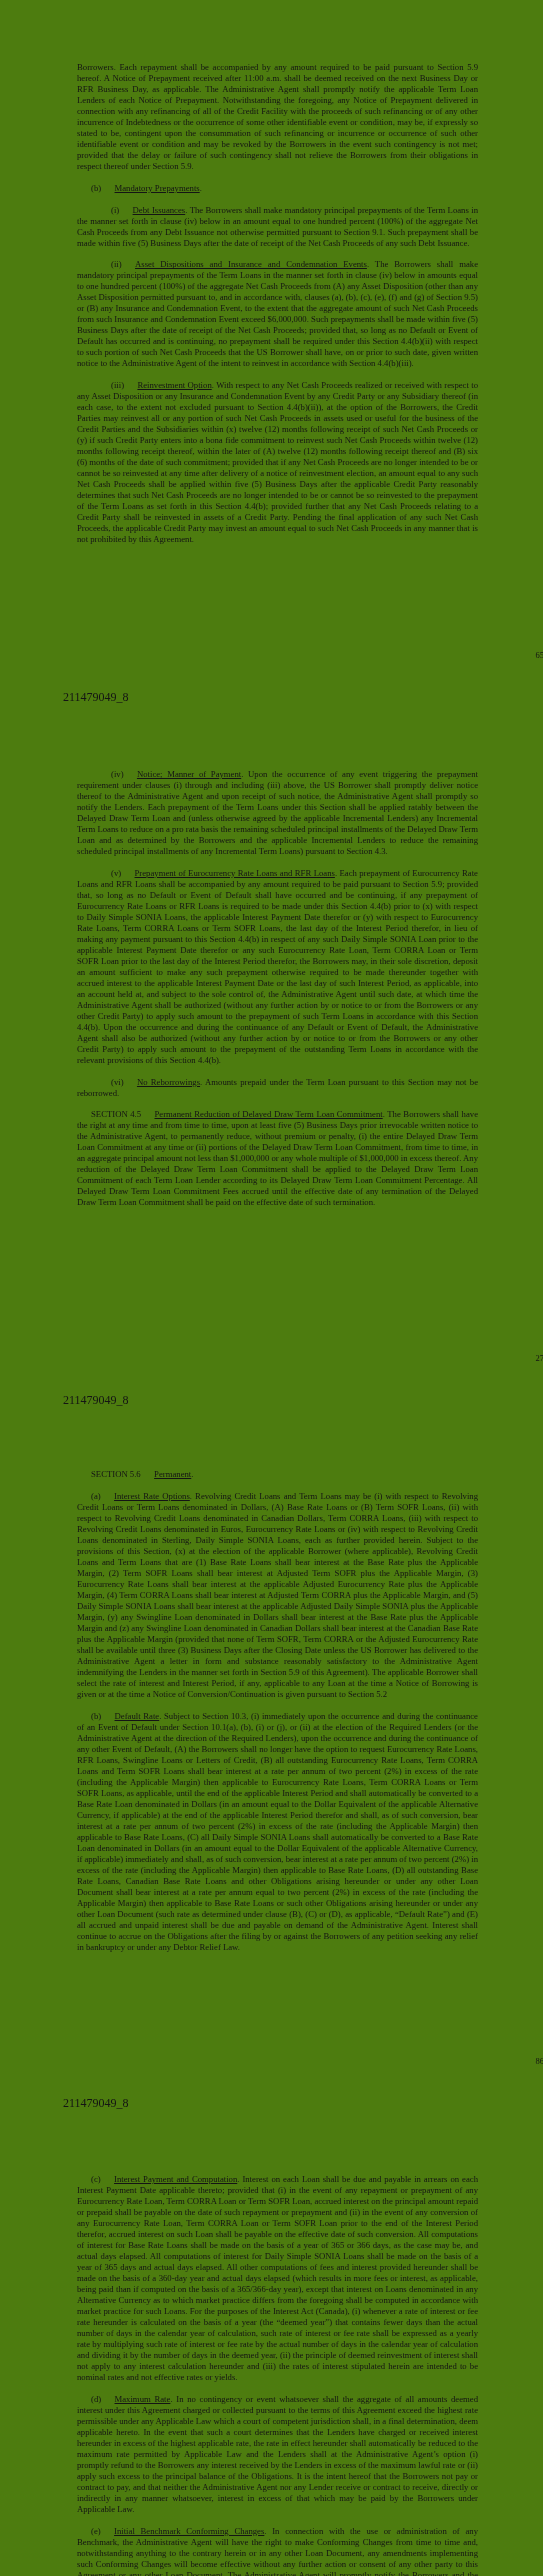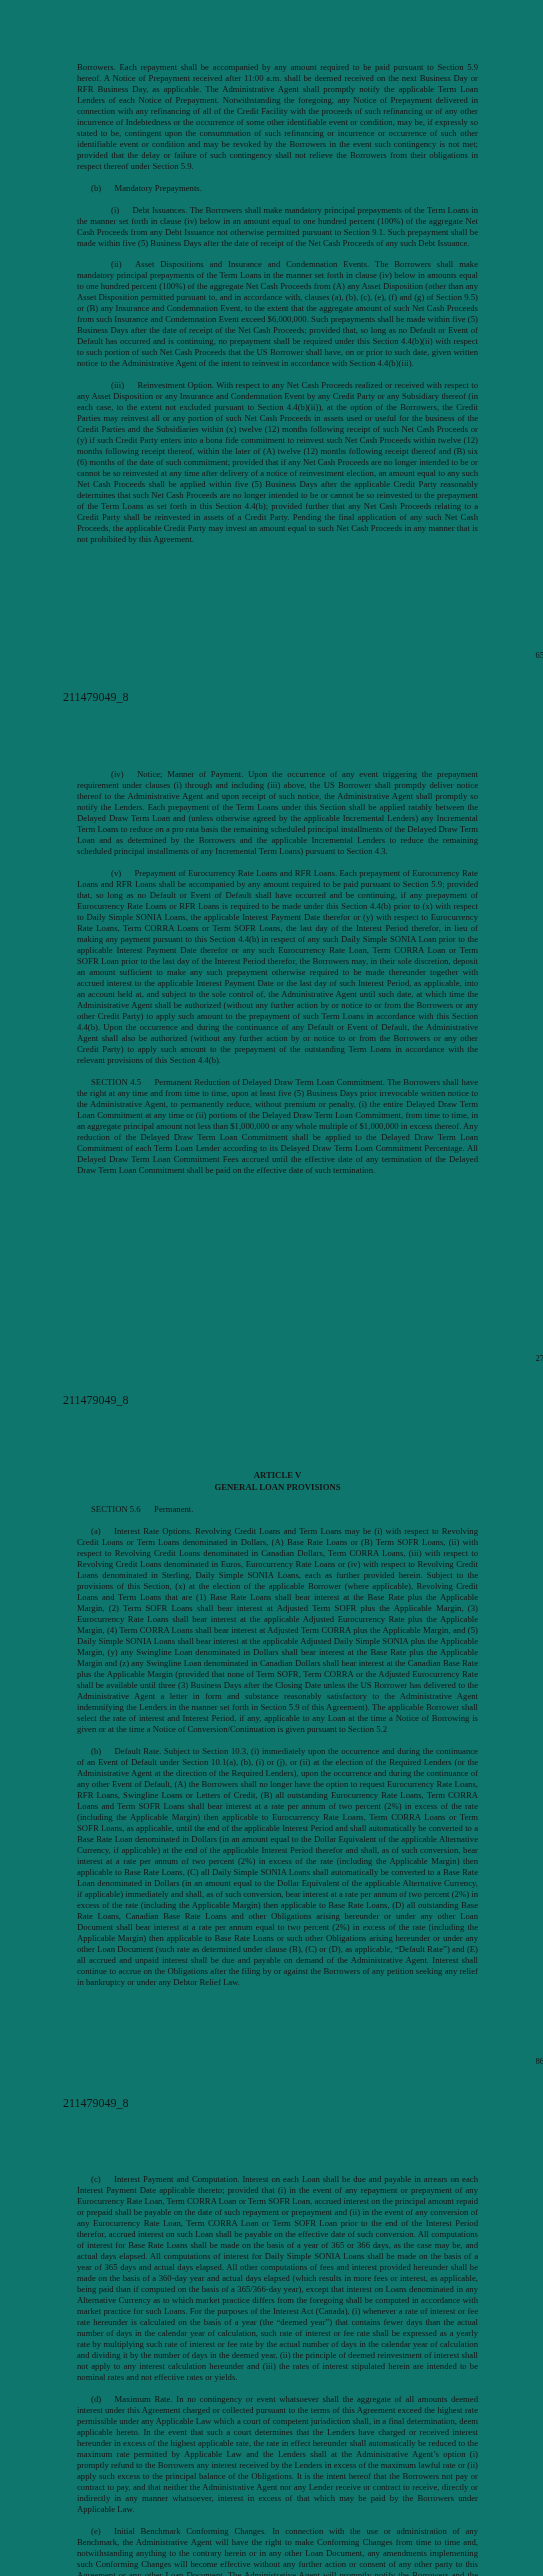--- a/index.html
+++ b/index.html
@@ -7,41 +7,41 @@
     width:544px;
     font-family:"Liberation Serif", "DejaVu Serif", serif;
     color:#141414;
     -webkit-font-smoothing:antialiased;
   }
   .page {
     position:relative;
     width:544px;
     height:703px;
     overflow:hidden;
-    background:#0f766e;
+    background:#4d7c0f;
   }
   .content {
     position:absolute;
     left:77px;
     width:401px;
   }
   .p1 .content { top:62px; }
   .p2 .content { top:66px; }
   .p3 .content { top:63px; }
   .p4 .content { top:65px; }
   p.para {
     margin:0 0 10.8px 0;
     font-size:8.7px;
     line-height:11px;
     text-align:justify;
   }
   .p-l1 { text-indent:14px; }
   .p-l2 { text-indent:34px; }
   .tab { display:inline-block; width:13.4px; }
-  .hd { text-underline-offset:1px;margin-top:45px; }
+  .hd { text-decoration:underline; text-underline-offset:1px;margin-top:45px; }
   .article {
     text-align:center;
     font-weight:bold;
     font-size:8.7px;
     line-height:12px;
     margin:0 0 11.3px 0;
   }
   .pageno {
     position:absolute;
     top:650px;
@@ -69,32 +69,29 @@
     <p class="para p-l2"><span>(iii)</span><span class="tab"></span><span class="hd">Reinvestment Option</span><span>. With respect to any Net Cash Proceeds realized or received with respect to any Asset Disposition or any Insurance and Condemnation Event by any Credit Party or any Subsidiary thereof (in each case, to the extent not excluded pursuant to Section 4.4(b)(ii)), at the option of the Borrowers, the Credit Parties may reinvest all or any portion of such Net Cash Proceeds in assets used or useful for the business of the Credit Parties and the Subsidiaries within (x) twelve (12) months following receipt of such Net Cash Proceeds or (y) if such Credit Party enters into a bona fide commitment to reinvest such Net Cash Proceeds within twelve (12) months following receipt thereof, within the later of (A) twelve (12) months following receipt thereof and (B) six (6) months of the date of such commitment; provided that if any Net Cash Proceeds are no longer intended to be or cannot be so reinvested at any time after delivery of a notice of reinvestment election, an amount equal to any such Net Cash Proceeds shall be applied within five (5) Business Days after the applicable Credit Party reasonably determines that such Net Cash Proceeds are no longer intended to be or cannot be so reinvested to the prepayment of the Term Loans as set forth in this Section 4.4(b); provided further that any Net Cash Proceeds relating to a Credit Party shall be reinvested in assets of a Credit Party. Pending the final application of any such Net Cash Proceeds, the applicable Credit Party may invest an amount equal to such Net Cash Proceeds in any manner that is not prohibited by this Agreement.</span></p>
   </div>
   <div class="pageno">65</div>
   <div class="docfoot">211479049_8</div>
 </div>
 
 <div class="page p2">
   <div class="content">
     <p class="para p-l2"><span>(iv)</span><span class="tab"></span><span class="hd">Notice; Manner of Payment</span><span>. Upon the occurrence of any event triggering the prepayment requirement under clauses (i) through and including (iii) above, the US Borrower shall promptly deliver notice thereof to the Administrative Agent and upon receipt of such notice, the Administrative Agent shall promptly so notify the Lenders. Each prepayment of the Term Loans under this Section shall be applied ratably between the Delayed Draw Term Loan and (unless otherwise agreed by the applicable Incremental Lenders) any Incremental Term Loans to reduce on a pro rata basis the remaining scheduled principal installments of the Delayed Draw Term Loan and as determined by the Borrowers and the applicable Incremental Lenders to reduce the remaining scheduled principal installments of any Incremental Term Loans) pursuant to Section 4.3.</span></p>
     <p class="para p-l2"><span>(v)</span><span class="tab"></span><span class="hd">Prepayment of Eurocurrency Rate Loans and RFR Loans</span><span>. Each prepayment of Eurocurrency Rate Loans and RFR Loans shall be accompanied by any amount required to be paid pursuant to Section 5.9; provided that, so long as no Default or Event of Default shall have occurred and be continuing, if any prepayment of Eurocurrency Rate Loans or RFR Loans is required to be made under this Section 4.4(b) prior to (x) with respect to Daily Simple SONIA Loans, the applicable Interest Payment Date therefor or (y) with respect to Eurocurrency Rate Loans, Term CORRA Loans or Term SOFR Loans, the last day of the Interest Period therefor, in lieu of making any payment pursuant to this Section 4.4(b) in respect of any such Daily Simple SONIA Loan prior to the applicable Interest Payment Date therefor or any such Eurocurrency Rate Loan, Term CORRA Loan or Term SOFR Loan prior to the last day of the Interest Period therefor, the Borrowers may, in their sole discretion, deposit an amount sufficient to make any such prepayment otherwise required to be made thereunder together with accrued interest to the applicable Interest Payment Date or the last day of such Interest Period, as applicable, into an account held at, and subject to the sole control of, the Administrative Agent until such date, at which time the Administrative Agent shall be authorized (without any further action by or notice to or from the Borrowers or any other Credit Party) to apply such amount to the prepayment of such Term Loans in accordance with this Section 4.4(b). Upon the occurrence and during the continuance of any Default or Event of Default, the Administrative Agent shall also be authorized (without any further action by or notice to or from the Borrowers or any other Credit Party) to apply such amount to the prepayment of the outstanding Term Loans in accordance with the relevant provisions of this Section 4.4(b).</span></p>
+    <p class="para p-l2"><span>(vi)</span><span class="tab"></span><span class="hd">No Reborrowings</span><span>. Amounts prepaid under the Term Loan pursuant to this Section may not be reborrowed.</span></p>
     <p class="para p-l1"><span>SECTION 4.5</span><span class="tab"></span><span class="hd">Permanent Reduction of Delayed Draw Term Loan Commitment</span><span>. The Borrowers shall have the right at any time and from time to time, upon at least five (5) Business Days prior irrevocable written notice to the Administrative Agent, to permanently reduce, without premium or penalty, (i) the entire Delayed Draw Term Loan Commitment at any time or (ii) portions of the Delayed Draw Term Loan Commitment, from time to time, in an aggregate principal amount not less than $1,000,000 or any whole multiple of $1,000,000 in excess thereof. Any reduction of the Delayed Draw Term Loan Commitment shall be applied to the Delayed Draw Term Loan Commitment of each Term Loan Lender according to its Delayed Draw Term Loan Commitment Percentage. All Delayed Draw Term Loan Commitment Fees accrued until the effective date of any termination of the Delayed Draw Term Loan Commitment shall be paid on the effective date of such termination.</span></p>
   </div>
   <div class="pageno">27</div>
   <div class="docfoot">211479049_8</div>
 </div>
 
 <div class="page p3">
   <div class="content">
-    <div class="article">
-      <div>ARTICLE V</div>
-      <div>GENERAL LOAN PROVISIONS</div>
-    </div>
     <p class="para p-l1"><span>SECTION 5.6</span><span class="tab"></span><span class="hd">Permanent</span><span>.</span></p>
     <p class="para p-l1"><span>(a)</span><span class="tab"></span><span class="hd">Interest Rate Options</span><span>. Revolving Credit Loans and Term Loans may be (i) with respect to Revolving Credit Loans or Term Loans denominated in Dollars, (A) Base Rate Loans or (B) Term SOFR Loans, (ii) with respect to Revolving Credit Loans denominated in Canadian Dollars, Term CORRA Loans, (iii) with respect to Revolving Credit Loans denominated in Euros, Eurocurrency Rate Loans or (iv) with respect to Revolving Credit Loans denominated in Sterling, Daily Simple SONIA Loans, each as further provided herein. Subject to the provisions of this Section, (x) at the election of the applicable Borrower (where applicable), Revolving Credit Loans and Term Loans that are (1) Base Rate Loans shall bear interest at the Base Rate plus the Applicable Margin, (2) Term SOFR Loans shall bear interest at Adjusted Term SOFR plus the Applicable Margin, (3) Eurocurrency Rate Loans shall bear interest at the applicable Adjusted Eurocurrency Rate plus the Applicable Margin, (4) Term CORRA Loans shall bear interest at Adjusted Term CORRA plus the Applicable Margin, and (5) Daily Simple SONIA Loans shall bear interest at the applicable Adjusted Daily Simple SONIA plus the Applicable Margin, (y) any Swingline Loan denominated in Dollars shall bear interest at the Base Rate plus the Applicable Margin and (z) any Swingline Loan denominated in Canadian Dollars shall bear interest at the Canadian Base Rate plus the Applicable Margin (provided that none of Term SOFR, Term CORRA or the Adjusted Eurocurrency Rate shall be available until three (3) Business Days after the Closing Date unless the US Borrower has delivered to the Administrative Agent a letter in form and substance reasonably satisfactory to the Administrative Agent indemnifying the Lenders in the manner set forth in Section 5.9 of this Agreement). The applicable Borrower shall select the rate of interest and Interest Period, if any, applicable to any Loan at the time a Notice of Borrowing is given or at the time a Notice of Conversion/Continuation is given pursuant to Section 5.2</span></p>
     <p class="para p-l1"><span>(b)</span><span class="tab"></span><span class="hd">Default Rate</span><span>. Subject to Section 10.3, (i) immediately upon the occurrence and during the continuance of an Event of Default under Section 10.1(a), (b), (i) or (j), or (ii) at the election of the Required Lenders (or the Administrative Agent at the direction of the Required Lenders), upon the occurrence and during the continuance of any other Event of Default, (A) the Borrowers shall no longer have the option to request Eurocurrency Rate Loans, RFR Loans, Swingline Loans or Letters of Credit, (B) all outstanding Eurocurrency Rate Loans, Term CORRA Loans and Term SOFR Loans shall bear interest at a rate per annum of two percent (2%) in excess of the rate (including the Applicable Margin) then applicable to Eurocurrency Rate Loans, Term CORRA Loans or Term SOFR Loans, as applicable, until the end of the applicable Interest Period and shall automatically be converted to a Base Rate Loan denominated in Dollars (in an amount equal to the Dollar Equivalent of the applicable Alternative Currency, if applicable) at the end of the applicable Interest Period therefor and shall, as of such conversion, bear interest at a rate per annum of two percent (2%) in excess of the rate (including the Applicable Margin) then applicable to Base Rate Loans, (C) all Daily Simple SONIA Loans shall automatically be converted to a Base Rate Loan denominated in Dollars (in an amount equal to the Dollar Equivalent of the applicable Alternative Currency, if applicable) immediately and shall, as of such conversion, bear interest at a rate per annum of two percent (2%) in excess of the rate (including the Applicable Margin) then applicable to Base Rate Loans, (D) all outstanding Base Rate Loans, Canadian Base Rate Loans and other Obligations arising hereunder or under any other Loan Document shall bear interest at a rate per annum equal to two percent (2%) in excess of the rate (including the Applicable Margin) then applicable to Base Rate Loans or such other Obligations arising hereunder or under any other Loan Document (such rate as determined under clause (B), (C) or (D), as applicable, “Default Rate”) and (E) all accrued and unpaid interest shall be due and payable on demand of the Administrative Agent. Interest shall continue to accrue on the Obligations after the filing by or against the Borrowers of any petition seeking any relief in bankruptcy or under any Debtor Relief Law.</span></p>
   </div>
   <div class="pageno">86</div>
   <div class="docfoot">211479049_8</div>
 </div>
 
 <div class="page p4">
   <div class="content">

